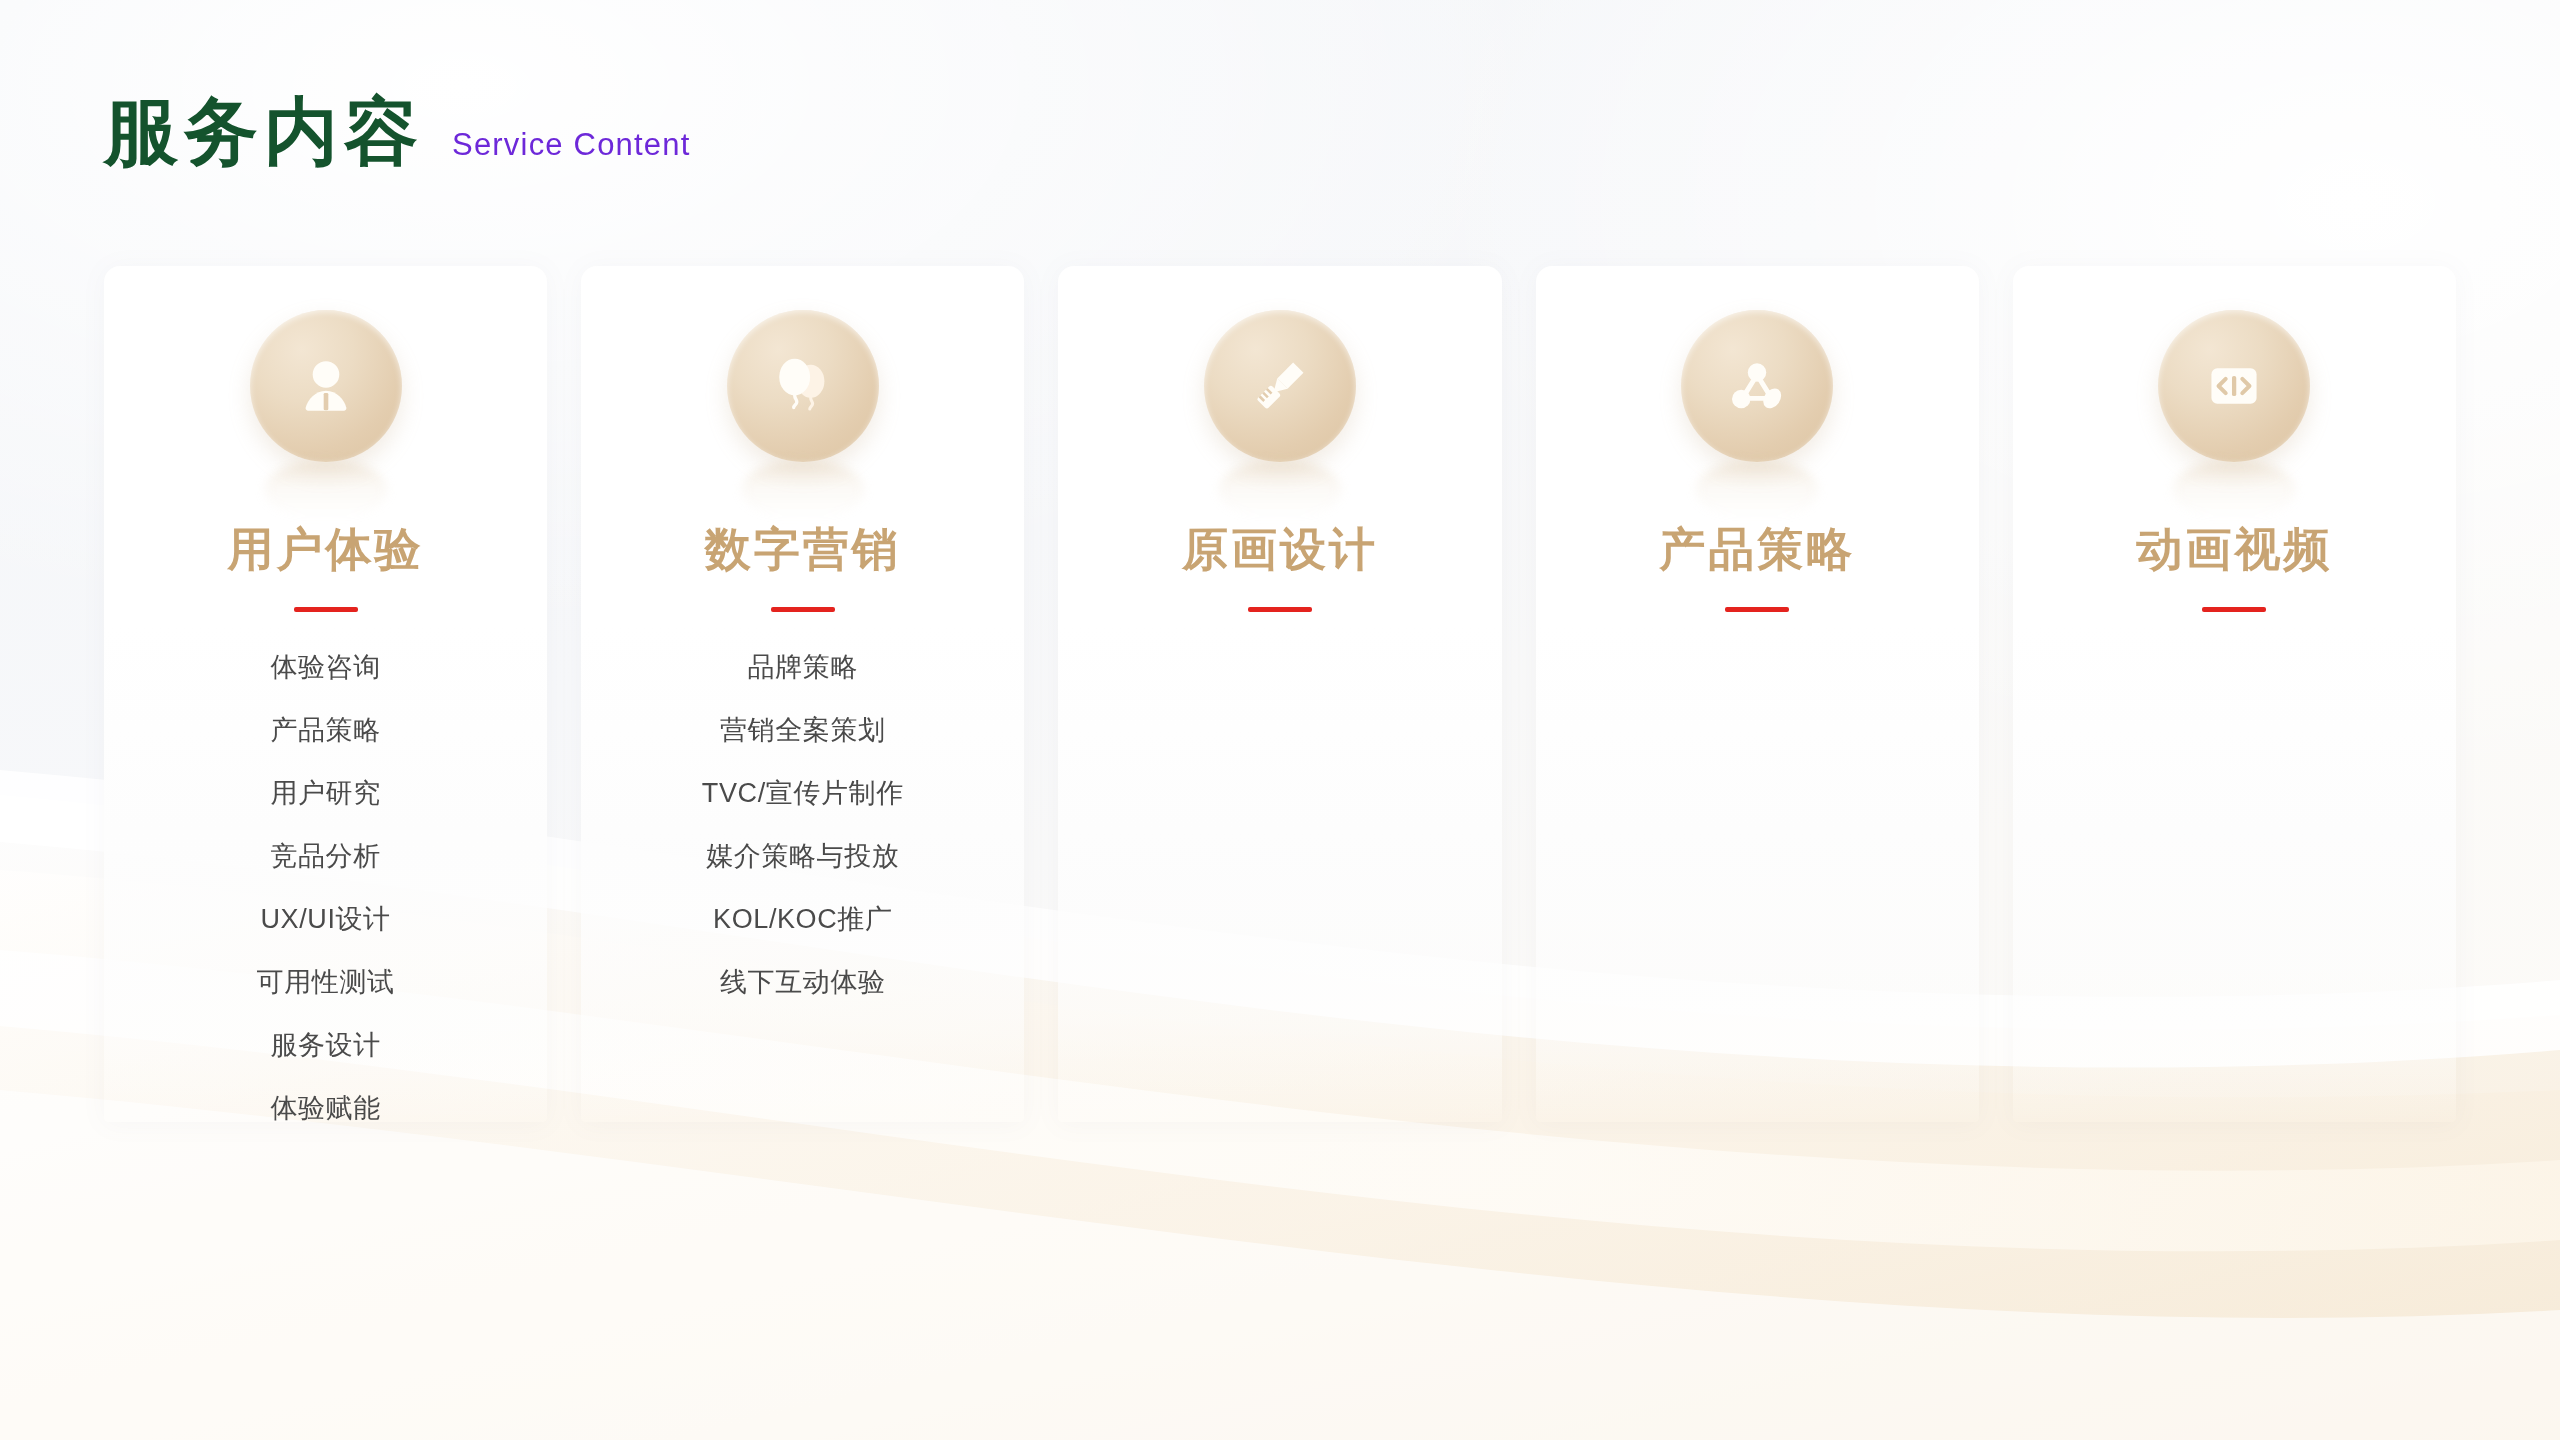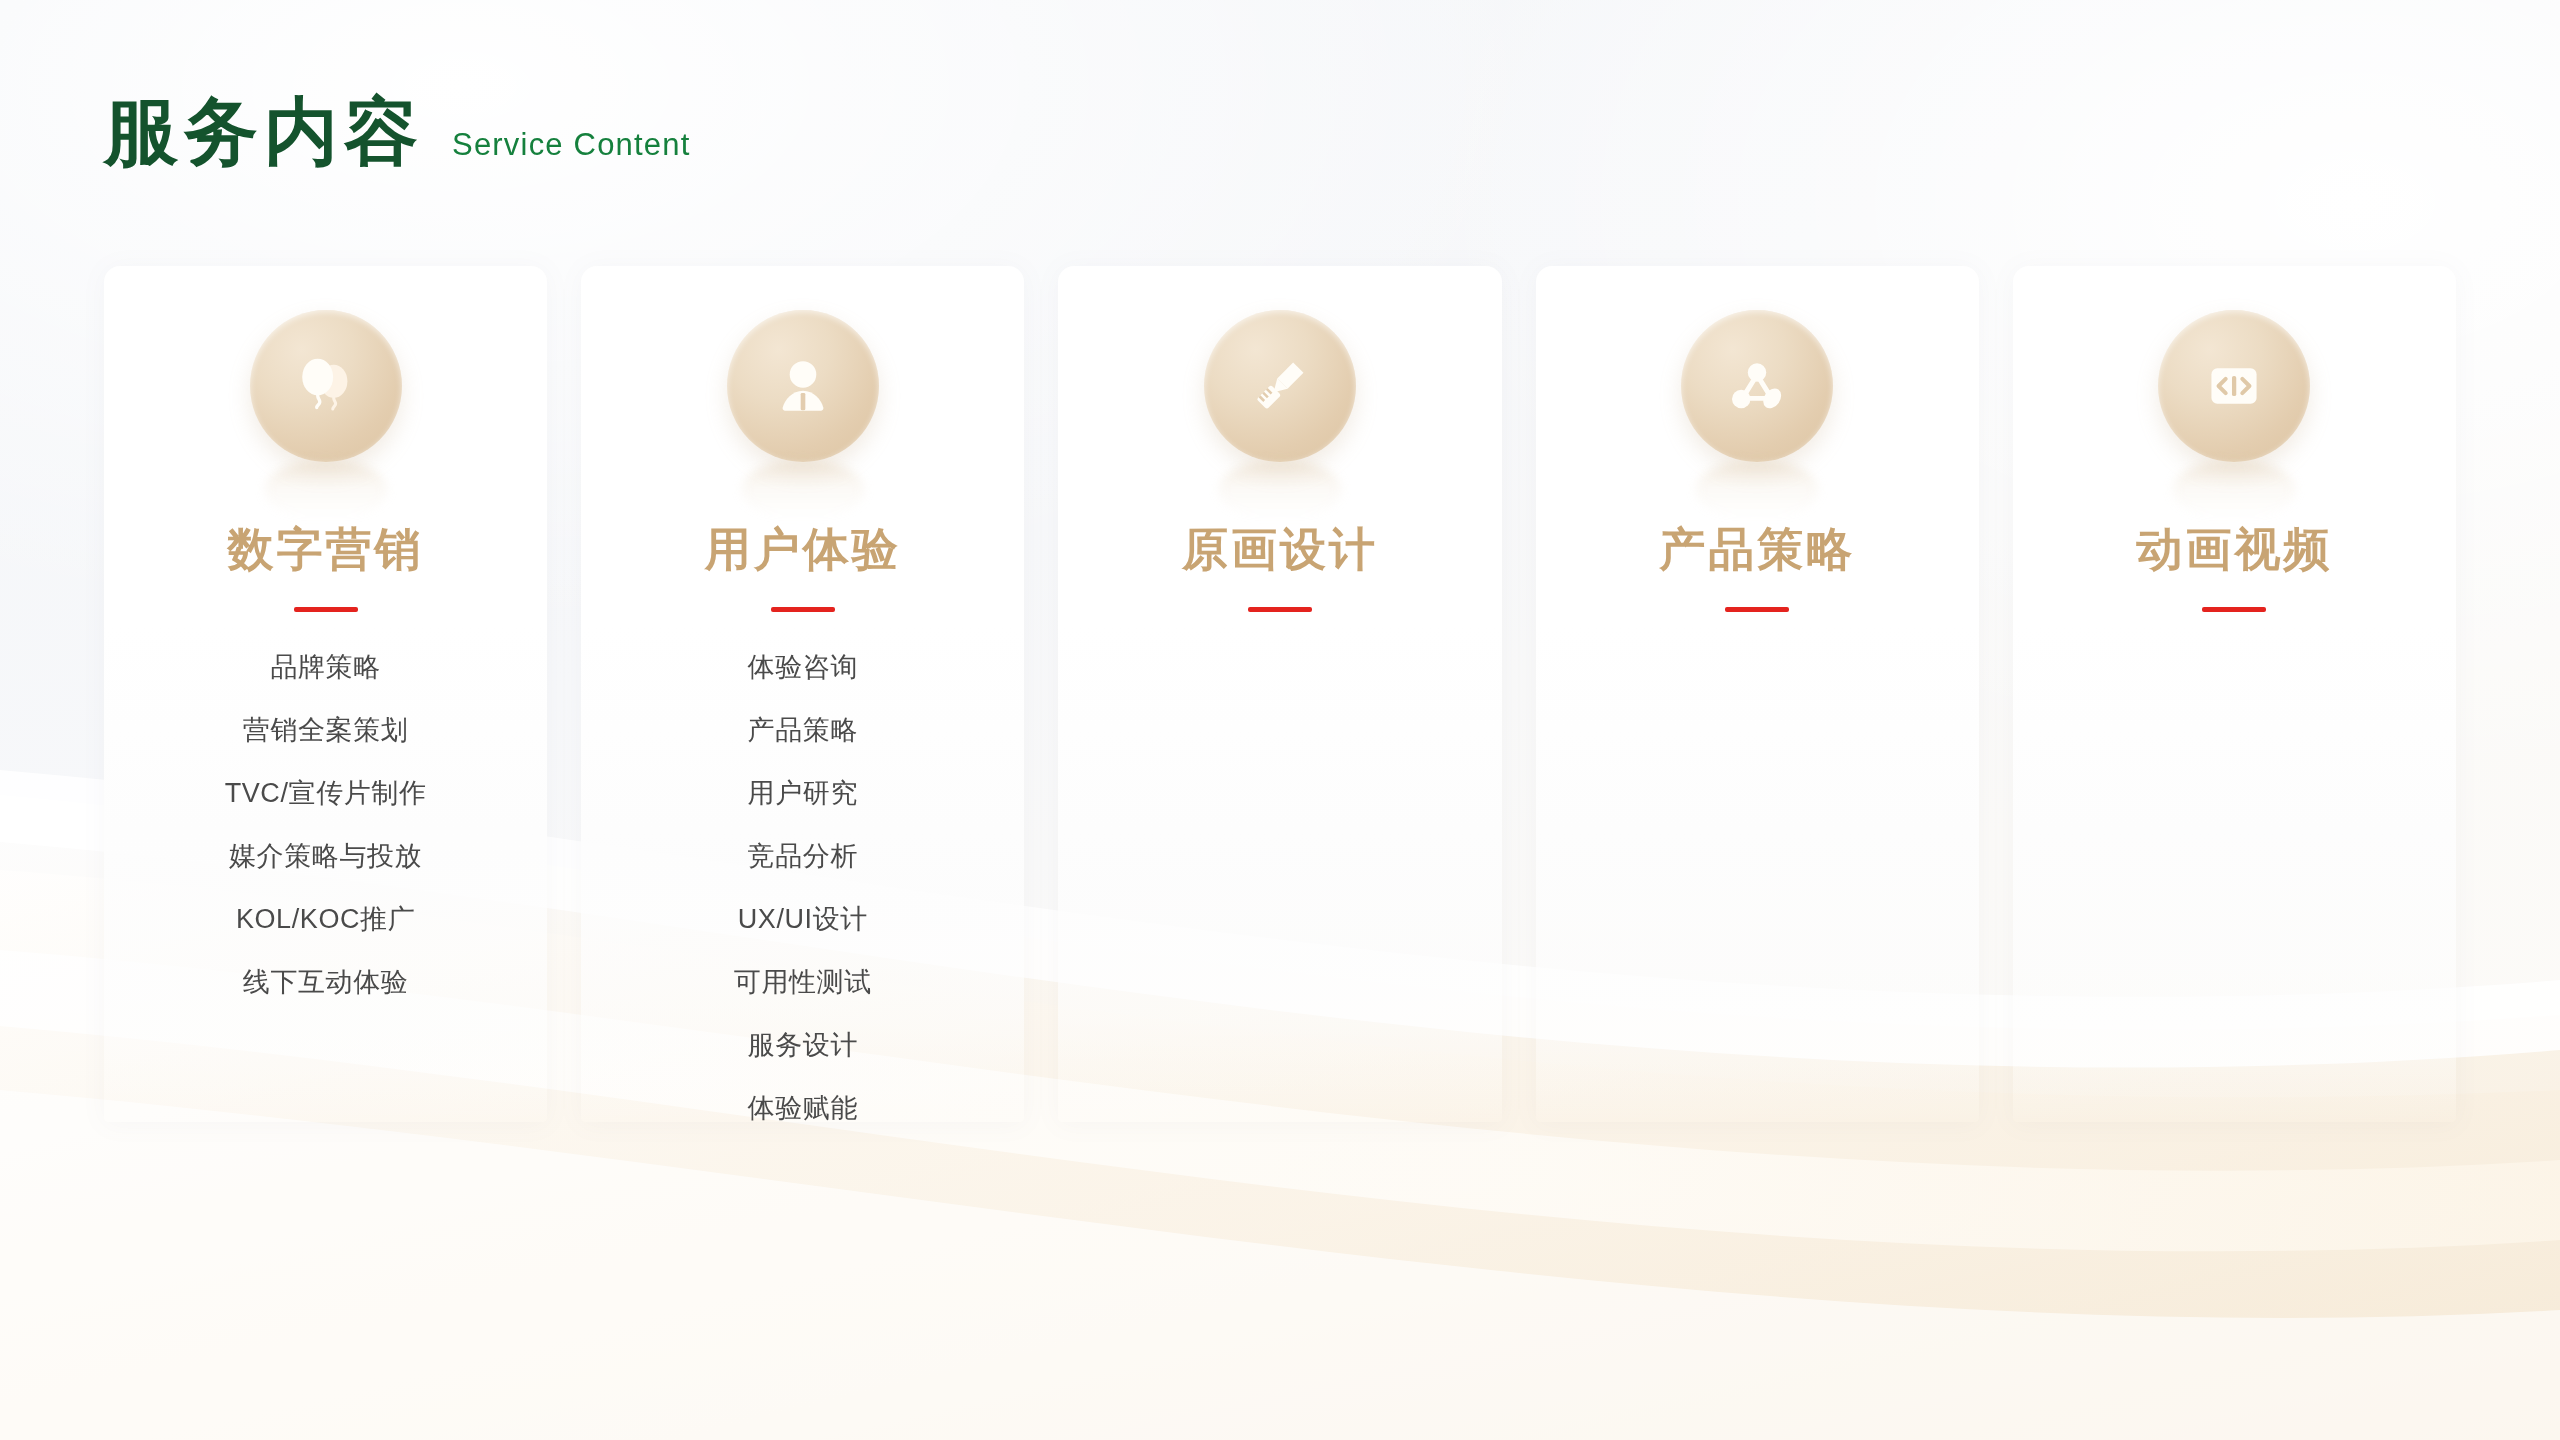--- a/index.html
+++ b/index.html
@@ -20,21 +20,21 @@
   .bg-waves { position:absolute; inset:0; overflow:hidden; pointer-events:none; }
   .bg-waves svg { position:absolute; left:0; bottom:0; width:2560px; height:820px; display:block; }
 
   
   .header { position:absolute; left:104px; top:95px; display:flex; align-items:flex-end; gap:28px; }
   .page-title {
     font-size:74px; font-weight:700; color:#14532d;
     letter-spacing:6px; line-height:1;
   }
   .page-subtitle {
-    font-size:31px; color:#15803d; letter-spacing:1.2px;
+    font-size:31px; color:#6d28d9; letter-spacing:1.2px;
     line-height:1; padding-bottom:9px; font-weight:400;
   }
 
   
   .cards {
     position:absolute; left:104px; top:266px;
     width:2352px;
     display:flex; gap:34px;
   }
   .card {
@@ -121,63 +121,63 @@
 <div class="header">
   <div class="page-title">服务内容</div>
   <div class="page-subtitle">Service Content</div>
 </div>
 
 <div class="cards">
 
   <div class="card">
     <div class="icon-wrap">
       <div class="icon-circle">
-        <svg width="76" height="76" viewBox="0 0 64 64" aria-hidden="true">
-          <ellipse cx="38.5" cy="28" rx="11.5" ry="14" fill="#fdf3e6"></ellipse>
-          <path d="M38.5 42c0 2.5 1.6 3.2 1.6 5 0 2-2.4 2.3-2.4 4.4" stroke="#fdf3e6" stroke-width="2.6" fill="none" stroke-linecap="round"></path>
-          <ellipse cx="25" cy="24.5" rx="13" ry="15.5" fill="#fffdf8"></ellipse>
-          <path d="M25 40c0 2.7 1.8 3.4 1.8 5.4 0 2.2-2.6 2.5-2.6 4.8" stroke="#fffdf8" stroke-width="2.8" fill="none" stroke-linecap="round"></path>
-        </svg>
-      </div>
-      <div class="icon-reflection"></div>
-    </div>
-    <div class="card-title">数字营销</div>
-    <div class="title-rule"></div>
-    <ul class="service-list">
-      <li class="service-item">品牌策略</li>
-      <li class="service-item">营销全案策划</li>
-      <li class="service-item">TVC/宣传片制作</li>
-      <li class="service-item">媒介策略与投放</li>
-      <li class="service-item">KOL/KOC推广</li>
-      <li class="service-item">线下互动体验</li>
-    </ul>
-  </div>
-
-  <div class="card">
-    <div class="icon-wrap">
-      <div class="icon-circle">
         <svg width="74" height="74" viewBox="0 0 64 64" aria-hidden="true">
           <circle cx="32" cy="22" r="11.5" fill="#fffdf8"></circle>
           <path d="M32 36c-9 0-16 7.6-17.6 14.8-0.3 1.4 0.8 2.6 2.2 2.6h30.8c1.4 0 2.5-1.2 2.2-2.6C48 43.6 41 36 32 36z" fill="#fffdf8"></path>
           <rect x="30" y="38" width="4" height="15" rx="1.2" fill="#e3cdaf"></rect>
         </svg>
       </div>
       <div class="icon-reflection"></div>
     </div>
     <div class="card-title">用户体验</div>
     <div class="title-rule"></div>
     <ul class="service-list">
       <li class="service-item">体验咨询</li>
       <li class="service-item">产品策略</li>
       <li class="service-item">用户研究</li>
       <li class="service-item">竞品分析</li>
       <li class="service-item">UX/UI设计</li>
       <li class="service-item">可用性测试</li>
       <li class="service-item">服务设计</li>
       <li class="service-item">体验赋能</li>
+    </ul>
+  </div>
+
+  <div class="card">
+    <div class="icon-wrap">
+      <div class="icon-circle">
+        <svg width="76" height="76" viewBox="0 0 64 64" aria-hidden="true">
+          <ellipse cx="38.5" cy="28" rx="11.5" ry="14" fill="#fdf3e6"></ellipse>
+          <path d="M38.5 42c0 2.5 1.6 3.2 1.6 5 0 2-2.4 2.3-2.4 4.4" stroke="#fdf3e6" stroke-width="2.6" fill="none" stroke-linecap="round"></path>
+          <ellipse cx="25" cy="24.5" rx="13" ry="15.5" fill="#fffdf8"></ellipse>
+          <path d="M25 40c0 2.7 1.8 3.4 1.8 5.4 0 2.2-2.6 2.5-2.6 4.8" stroke="#fffdf8" stroke-width="2.8" fill="none" stroke-linecap="round"></path>
+        </svg>
+      </div>
+      <div class="icon-reflection"></div>
+    </div>
+    <div class="card-title">数字营销</div>
+    <div class="title-rule"></div>
+    <ul class="service-list">
+      <li class="service-item">品牌策略</li>
+      <li class="service-item">营销全案策划</li>
+      <li class="service-item">TVC/宣传片制作</li>
+      <li class="service-item">媒介策略与投放</li>
+      <li class="service-item">KOL/KOC推广</li>
+      <li class="service-item">线下互动体验</li>
     </ul>
   </div>
 
   <div class="card">
     <div class="icon-wrap">
       <div class="icon-circle">
         <svg width="72" height="72" viewBox="0 0 64 64" aria-hidden="true">
           <g transform="rotate(45 32 32)">
             <path d="M25.5 9 h13 v20 h-13 z" fill="#fffdf8"></path>
             <path d="M25.5 29 h13 l-6.5 11 z" fill="#fffdf8"></path>

